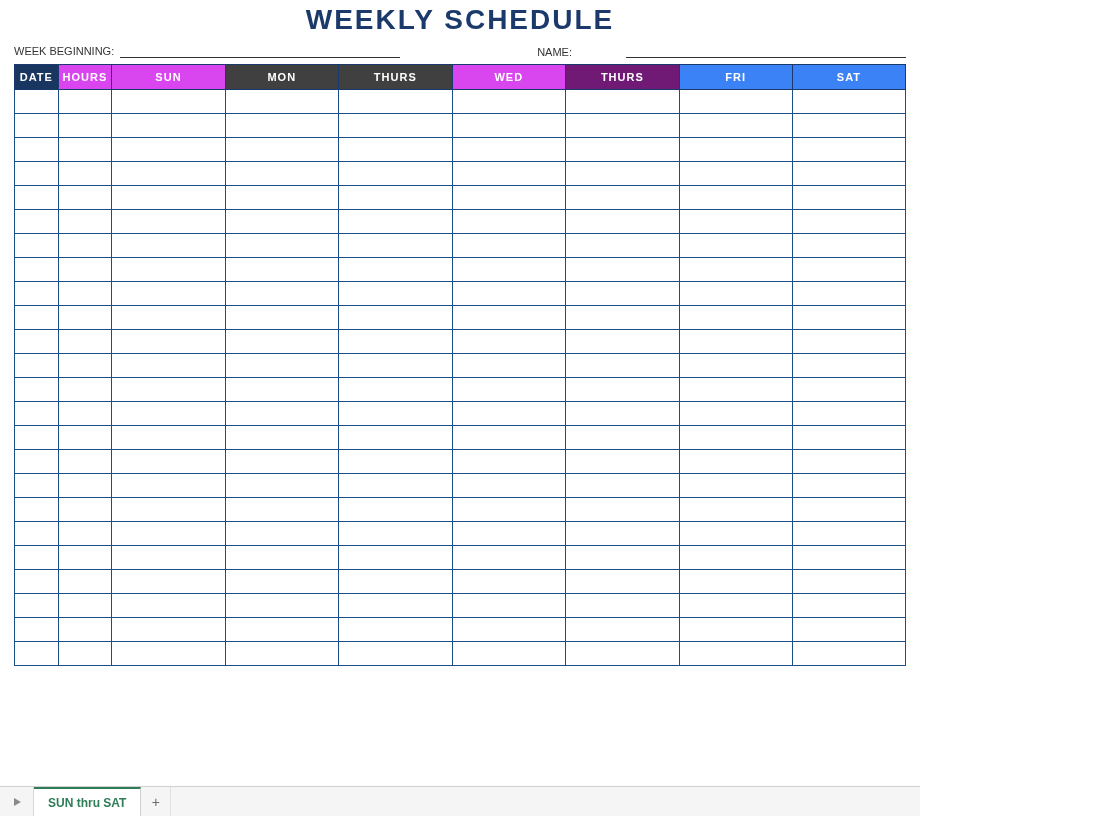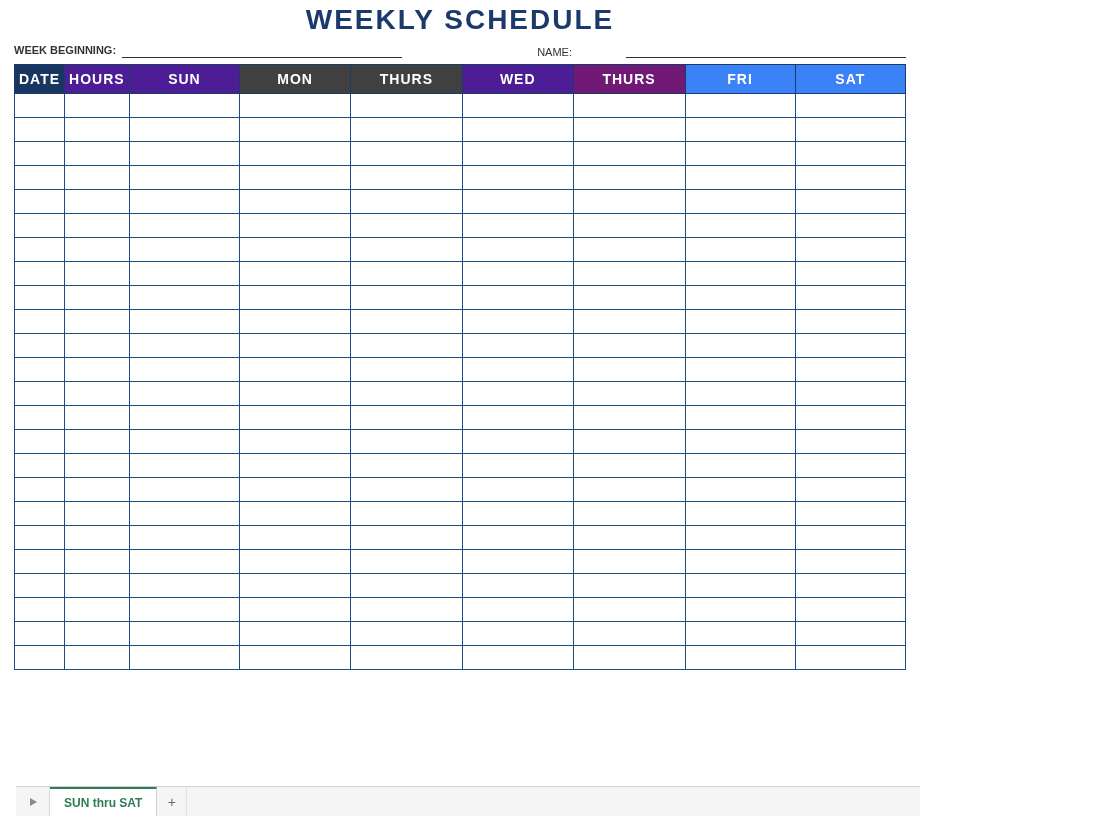--- a/index.html
+++ b/index.html
@@ -2,39 +2,39 @@
 <html><head>
 <meta charset="utf-8">
 <style>
   * { box-sizing: border-box; }
   html, body { margin:0; padding:0; width:1112px; height:816px; font-family: Arial, Helvetica, sans-serif; background:#fff; color:#1b2a4a; position:relative; }
   .page { width:920px; height:816px; position:relative; overflow:hidden; }
 
   .title { text-align:center; font-size:28px; letter-spacing:2px; font-weight:600; color:#1b3a6b; padding-top:4px; }
 
   .meta { display:flex; margin:8px 14px 6px 14px; font-size:11px; color:#333; }
-  .meta .left { flex:0 0 50%; display:flex; align-items:flex-start;font-weight:bold; }
+  .meta .left { flex:0 0 50%; display:flex; align-items:center; }
   .meta .right { flex:0 0 50%; display:flex; align-items:flex-end; justify-content:flex-end;gap:48px; }
   .meta label { font-size:11px; margin-right:6px; white-space:nowrap; color:#333; }
   .meta .line { border-bottom:1px solid #333; height:14px; flex:1 1 auto; }
 
   table.schedule { border-collapse:collapse; width:calc(100% - 28px); margin:0 14px; font-size:11px; }
-  table.schedule th { color:#fff; font-weight:700; letter-spacing:1px; font-size:14px; padding:6px 4px; text-align:center; border:1px solid #1a3a6e; }
+  table.schedule th { color:#fff; font-weight:700; letter-spacing:1px; font-size:11px; padding:6px 4px; text-align:center; border:1px solid #1a3a6e; }
   table.schedule th.dark1 { background:#193661; }
-  table.schedule th.dark2 { background:#4c1d95; }
+  table.schedule th.dark2 { background:#d946ef; }
   table.schedule th.mid1  { background:#404040; }
   table.schedule th.mid2  { background:#701a75; }
   table.schedule th.mid3  { background:#3b82f6; }
   table.schedule td { border:1px solid #1a4e84; height:24px; padding:0; }
 
   .col-date  { width:4.9%; }
   .col-hours { width:4.6%; }
   .col-day   { width:12.93%; }
 
-  .sheetbar { position:absolute; left:16px; right:0; bottom:0; height:30px; border-top:1px solid #d0d0d0; background:#f5f5f5; display:flex; align-items:stretch; font-size:12px; }
+  .sheetbar { position:absolute; left:0; right:0; bottom:0; height:30px; border-top:1px solid #d0d0d0; background:#f5f5f5; display:flex; align-items:stretch; font-size:12px; }
   .sheetbar .nav { width:34px; display:flex; align-items:center; justify-content:center; color:#7a7a7a; border-right:1px solid #d9d9d9; }
   .sheetbar .tab { padding:0 14px; display:flex; align-items:center; background:#fff; border-right:1px solid #d0d0d0; border-top:2px solid #2e7d57; color:#2e7d57; font-weight:600; }
   .sheetbar .add { width:30px; display:flex; align-items:center; justify-content:center; color:#6b6b6b; font-size:14px; border-right:1px solid #e0e0e0; }
   .sheetbar .rest { flex:1; }
   svg.tri { width:10px; height:10px; }
 </style>
 </head>
 <body>
 <div class="page">
 

